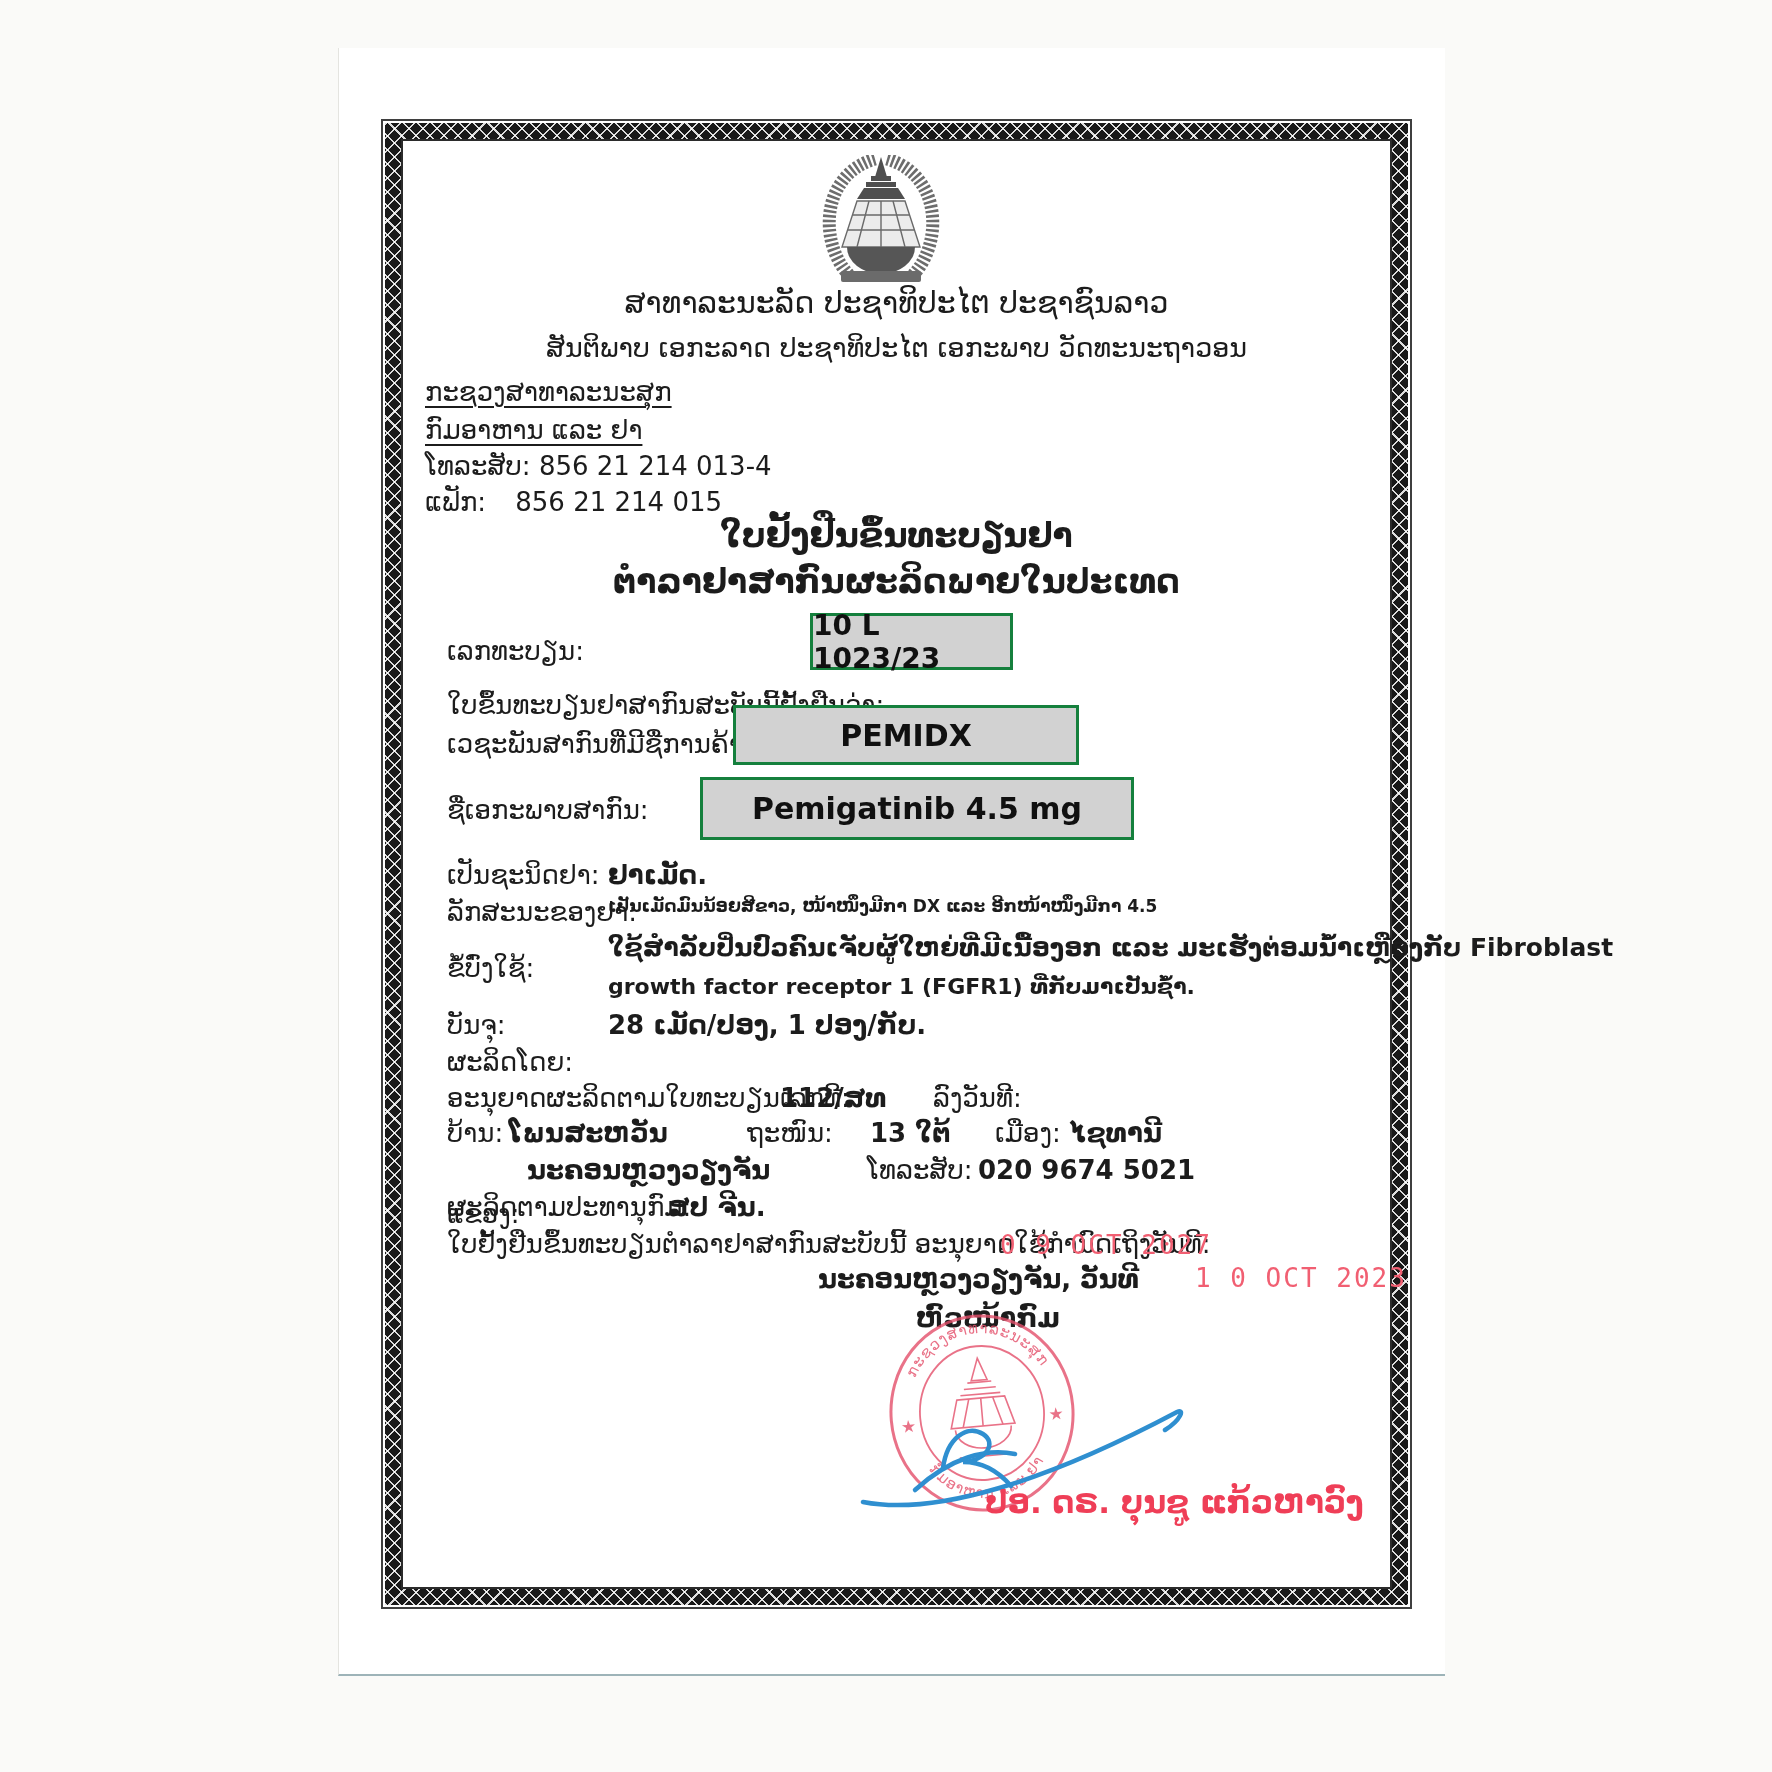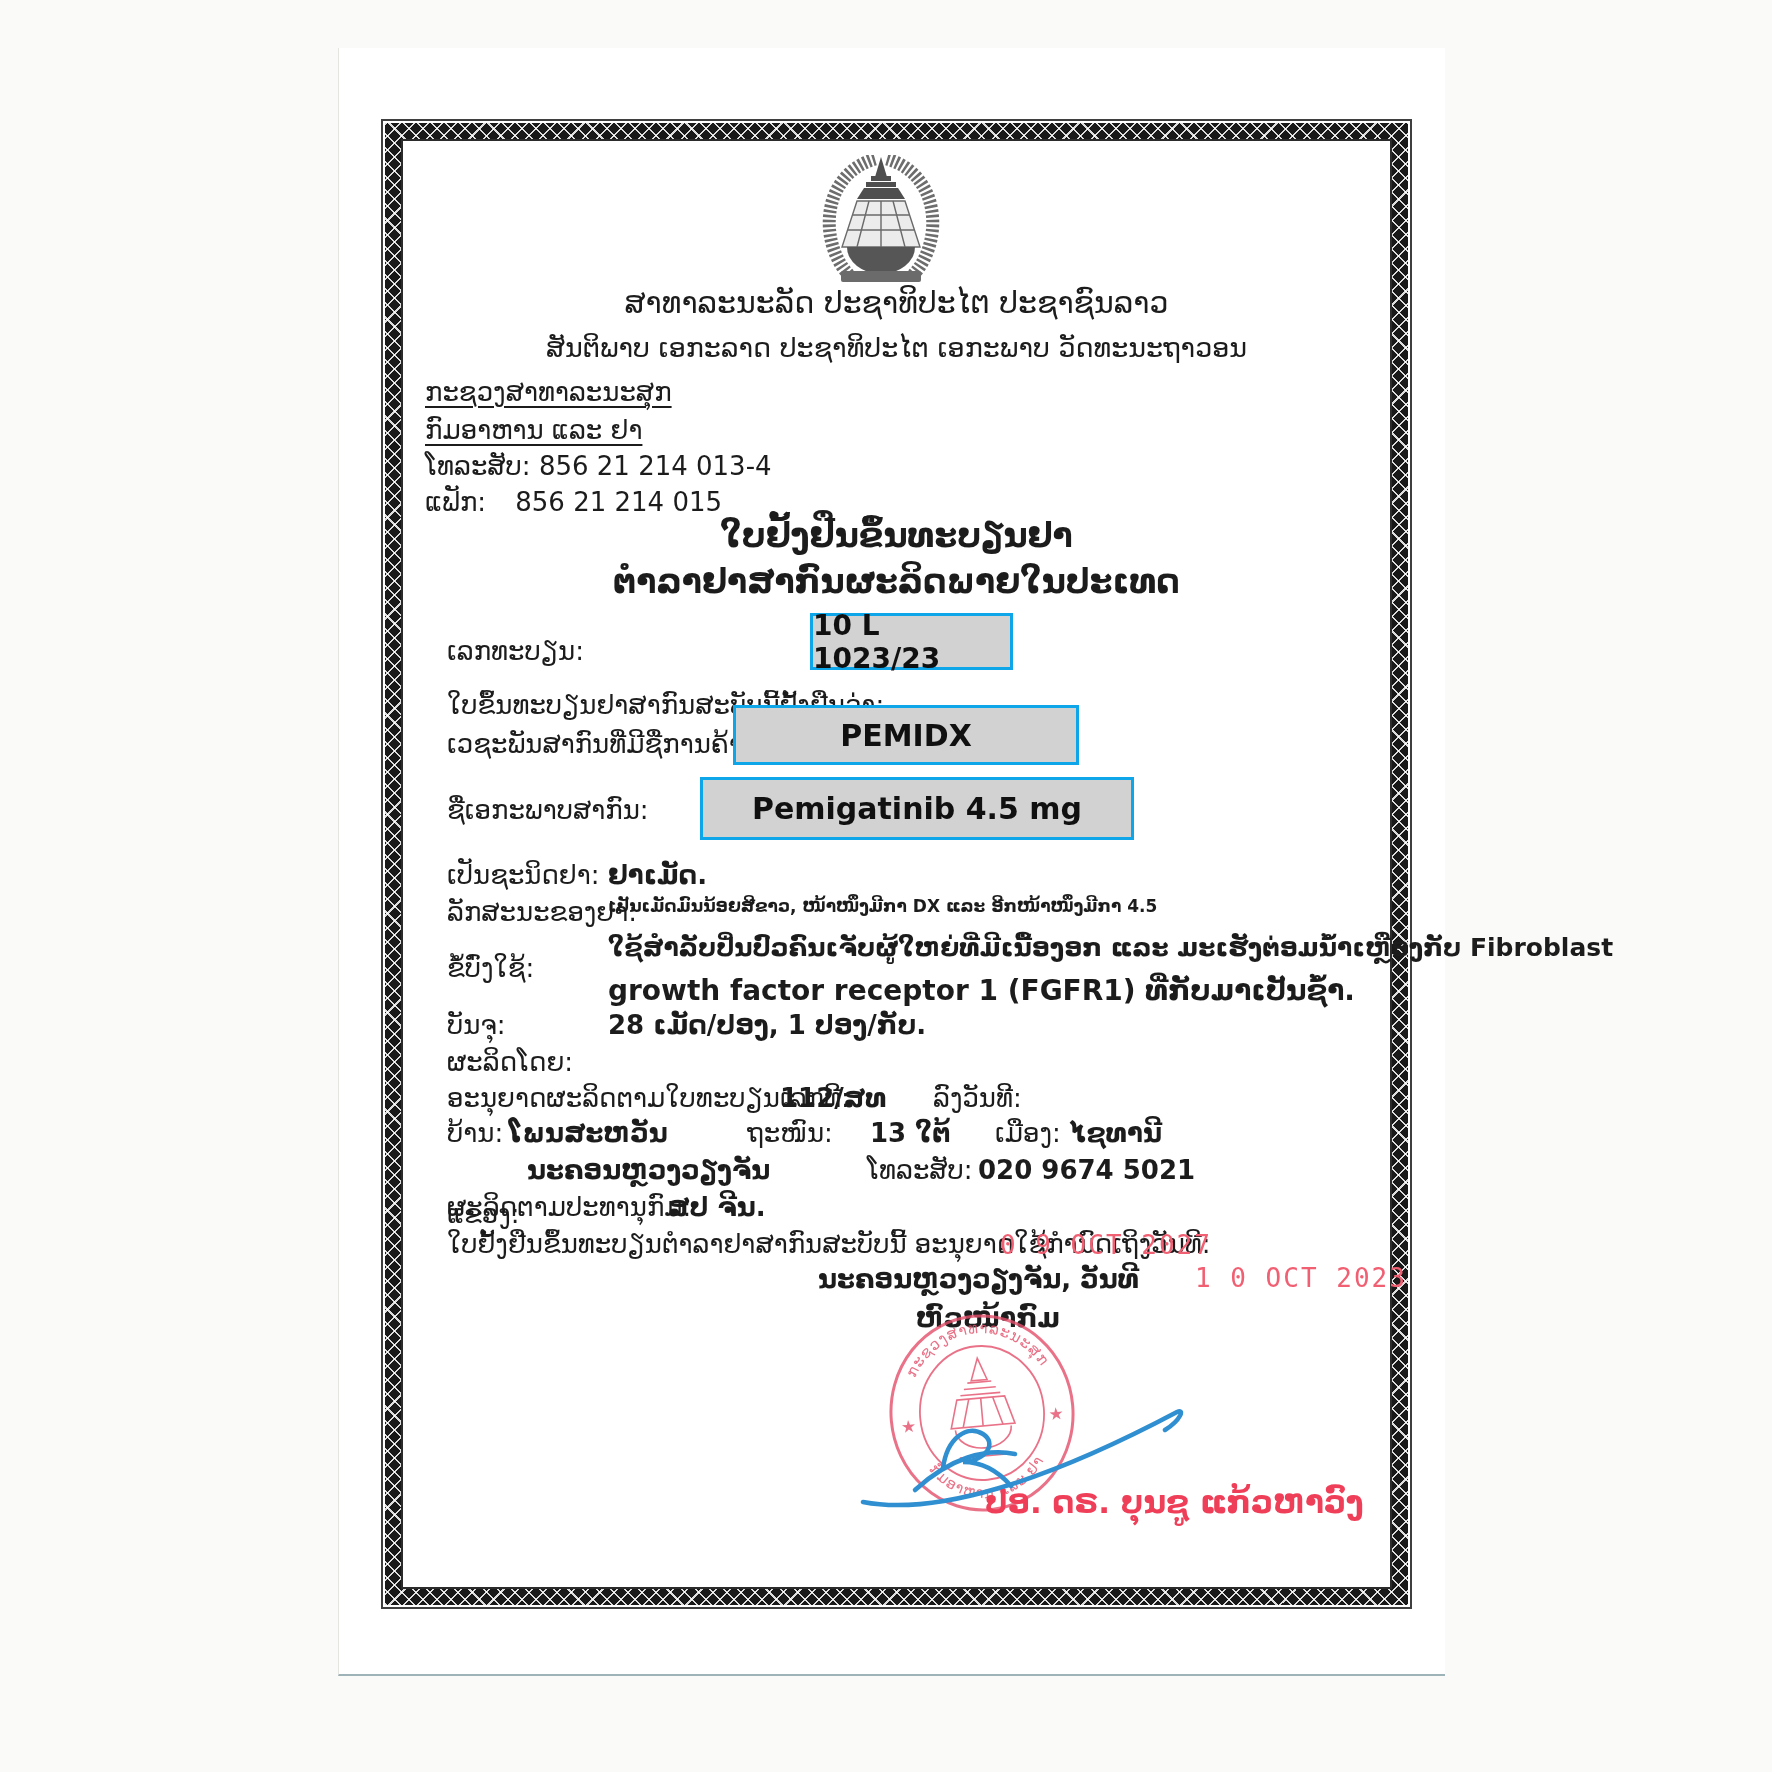--- a/index.html
+++ b/index.html
@@ -13,21 +13,21 @@
          background-image:
            repeating-linear-gradient(45deg, rgba(255,255,255,.85) 0 1.5px, transparent 1.5px 10px),
            repeating-linear-gradient(135deg, rgba(255,255,255,.85) 0 1.5px, transparent 1.5px 10px);
          box-shadow:0 0 0 2px #ffffff,0 0 0 4px #3f3f3f;}
   .frame-inner{position:absolute;left:401px;top:139px;width:991px;height:1450px;background:#ffffff;
          box-sizing:border-box;border:2px solid #2b2b2b;}
   .ctr{text-align:center;}
   .lao{font-size:26px;}
   .val{font-weight:700;}
   .u{text-decoration:underline;text-underline-offset:5px;text-decoration-thickness:1.5px;}
-  .fieldbox{position:absolute;background:#d2d2d2;border:3px solid #0ea5e9;box-sizing:border-box;
+  .fieldbox{position:absolute;background:#d2d2d2;border:3px solid #15803d;box-sizing:border-box;
             display:flex;align-items:center;justify-content:center;font-weight:700;color:#101010;}
   .redstamp{font-family:"DejaVu Sans Mono","Liberation Mono",monospace;color:#f15f72;
             letter-spacing:2px;font-size:26px;}
   .lbl-fixed{display:inline-block;width:82px;}
 </style>
 </head>
 <body>
 
 <div id="canvas">
 
@@ -86,21 +86,21 @@
   <div class="fieldbox" style="left:700px;top:777px;width:434px;height:63px;font-size:30px;">Pemigatinib 4.5 mg</div>
 
   <div class="abs lao" style="left:447px;top:858px;">ເປັນຊະນິດຢາ:</div>
   <div class="abs lao val" style="left:608px;top:858px;">ຢາເມັດ.</div>
 
   <div class="abs lao" style="left:447px;top:895px;">ລັກສະນະຂອງຢາ:</div>
   <div class="abs val" style="left:608px;top:895px;font-size:17px;">ເປັນເມັດມົນນ້ອຍສີຂາວ, ໜ້າໜຶ່ງມີກາ DX ແລະ ອີກໜ້າໜຶ່ງມີກາ 4.5</div>
 
   <div class="abs lao" style="left:447px;top:951px;">ຂໍ້ບົ່ງໃຊ້:</div>
   <div class="abs val" style="left:608px;top:931px;font-size:25px;">ໃຊ້ສຳລັບປິ່ນປົວຄົນເຈັບຜູ້ໃຫຍ່ທີ່ມີເນື້ອງອກ ແລະ ມະເຮັງຕ່ອມນ້ຳເຫຼືອງກັບ Fibroblast</div>
-  <div class="abs val" style="left:608px;top:972px;font-size:28px;">growth factor receptor 1 (FGFR1) ທີ່ກັບມາເປັນຊ້ຳ.</div>
+  <div class="abs val" style="left:608px;top:972px;font-size:22px;">growth factor receptor 1 (FGFR1) ທີ່ກັບມາເປັນຊ້ຳ.</div>
 
   <div class="abs lao" style="left:447px;top:1008px;">ບັນຈຸ:</div>
   <div class="abs lao val" style="left:608px;top:1008px;">28 ເມັດ/ປອງ, 1 ປອງ/ກັບ.</div>
 
   <div class="abs lao" style="left:447px;top:1045px;">ຜະລິດໂດຍ:</div>
 
   <div class="abs lao" style="left:447px;top:1081px;">ອະນຸຍາດຜະລິດຕາມໃບທະບຽນເລກທີ:</div>
   <div class="abs lao val" style="left:780px;top:1081px;">112/ສທ</div>
   <div class="abs lao" style="left:933px;top:1081px;">ລົງວັນທີ:</div>
 

